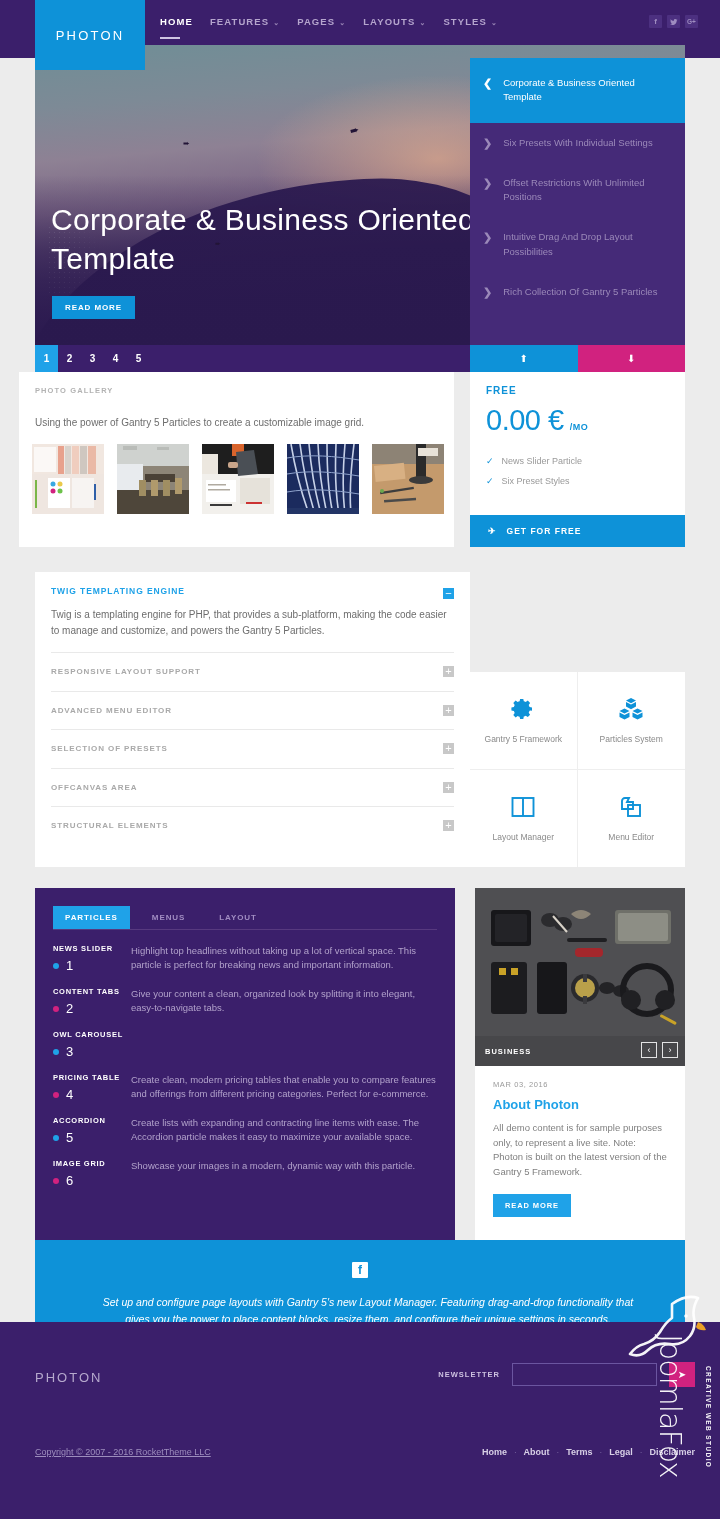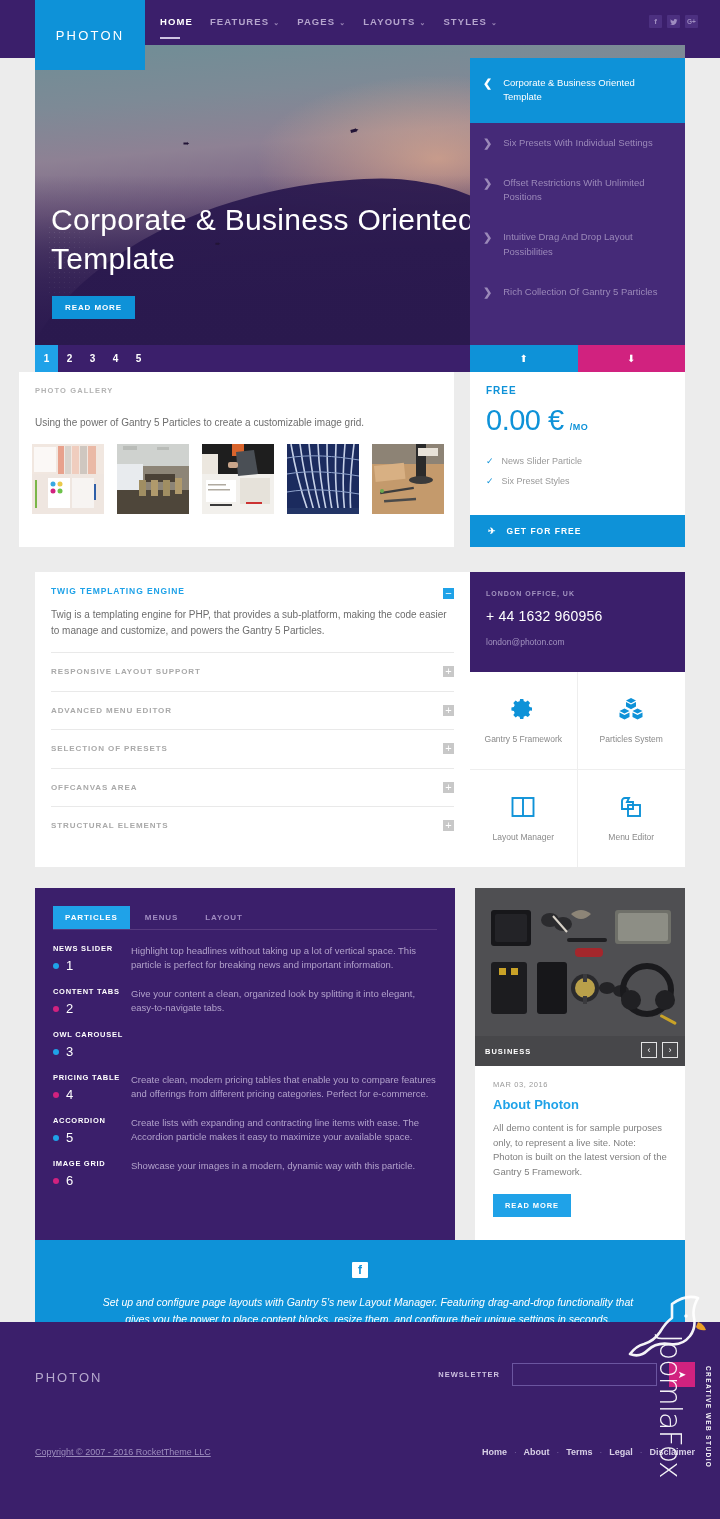--- a/index.html
+++ b/index.html
@@ -197,21 +197,21 @@
   .featcell:nth-child(2n) { border-right: none; }
   .featcell:nth-child(n+3) { border-bottom: none; }
   .featcell .fl { font-size: 8.5px; color: #8a8a8a; }
   .featcell svg { display: block; }
 
   
   .particles {
     position: absolute; left: 35px; top: 888px; width: 420px; height: 352px;
     background: #3b1f6b; padding: 18px 18px 0 18px;
   }
-  .ptabs { display: flex; gap: 3px; border-bottom: 1px solid #57397f; padding-bottom: 0; }
+  .ptabs { display: flex; gap: 10px; border-bottom: 1px solid #57397f; padding-bottom: 0; }
   .ptab {
     font-size: 8px; font-weight: bold; letter-spacing: .9px; color: #a18dc2;
     padding: 7px 12px; cursor: pointer; text-transform: uppercase;
   }
   .ptab.active { background: #1fa2e8; color: #fff; }
   .prow { display: flex; gap: 0; margin-top: 14px; }
   .prow .pleft { width: 78px; flex: 0 0 78px; }
   .prow .pname {
     font-size: 7.5px; font-weight: bold; letter-spacing: .7px; color: #fff;
     text-transform: uppercase;
@@ -519,25 +519,20 @@
     <div class="acc-row">
       <span class="t">OFFCANVAS AREA</span>
       <span class="acc-sign">+</span>
     </div>
     <div class="acc-row">
       <span class="t">STRUCTURAL ELEMENTS</span>
       <span class="acc-sign">+</span>
     </div>
   </div>
 
-  <div class="contact">
-    <div class="lbl">LONDON OFFICE, UK</div>
-    <div class="phone">+ 44 1632 960956</div>
-    <div class="mail">london@photon.com</div>
-  </div>
 
   <div class="featgrid">
     <div class="featcell">
       <span>
         <svg width="24" height="24" viewBox="0 0 24 24" fill="#0e92d8">
             <path d="M12 8a4 4 0 100 8 4 4 0 000-8zm0 6.2A2.2 2.2 0 1112 9.8a2.2 2.2 0 010 4.4zM21 13.6v-3.2l-2.5-.5a6.9 6.9 0 00-.8-1.9l1.4-2.1-2.3-2.3-2.1 1.4a6.9 6.9 0 00-1.9-.8L12.3 2H9.1l-.5 2.2c-.7.2-1.3.5-1.9.8L4.6 3.6 2.3 5.9l1.4 2.1c-.3.6-.6 1.2-.8 1.9L.4 10.4v3.2l2.5.5c.2.7.5 1.3.8 1.9l-1.4 2.1 2.3 2.3 2.1-1.4c.6.3 1.2.6 1.9.8l.5 2.2h3.2l.5-2.5c.7-.2 1.3-.5 1.9-.8l2.1 1.4 2.3-2.3-1.4-2.1c.3-.6.6-1.2.8-1.9l2.5-.5z"></path>
           </svg>
       </span>
       <span class="fl">Gantry 5 Framework</span>
     </div>

